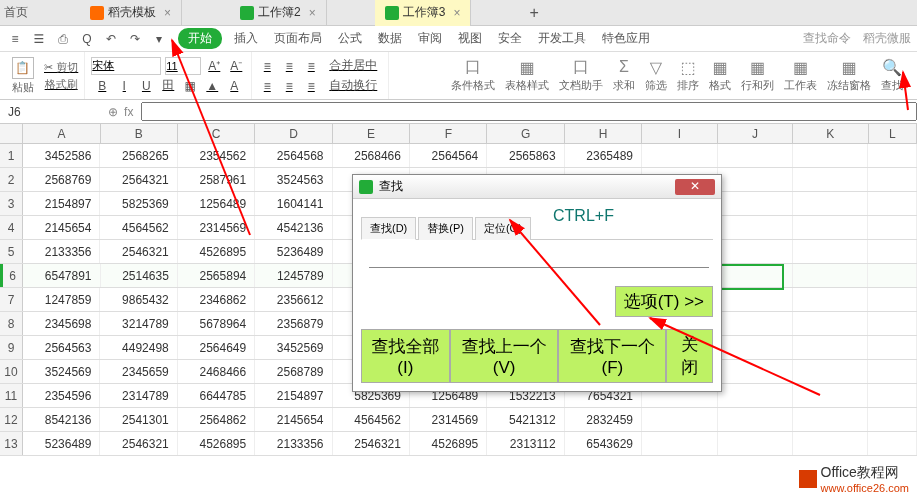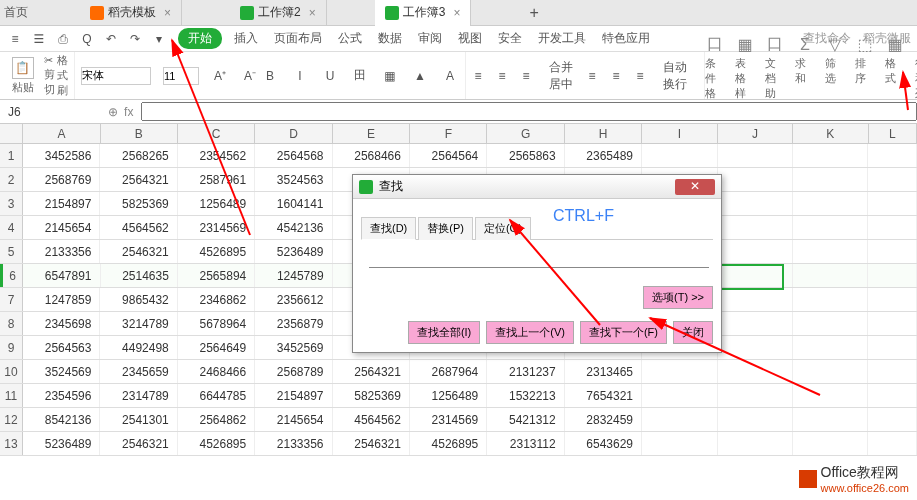--- a/index.html
+++ b/index.html
@@ -1,35 +1,35 @@
 <!DOCTYPE html>
 <html><head>
 <meta charset="utf-8">
 <style>
 * { box-sizing: border-box; margin: 0; padding: 0; font-family: "Microsoft YaHei", Arial, sans-serif; }
 body { width: 917px; height: 500px; background: #fff; position: relative; overflow: hidden; font-size: 12px; }
 
 .tabbar { height: 26px; background: #e8e8e8; display: flex; align-items: center; border-bottom: 1px solid #ccc; gap: 48px; }
 .tabbar .first { width: 32px; text-align: center; color: #555; }
 .tab { display: flex; align-items: center; height: 26px; padding: 0 10px; border-right: 1px solid #ccc; gap: 4px; color: #333; }
-.tab.active { background: #ffffff; }
+.tab.active { background: #fef9c3; }
 .tab-icon { width: 14px; height: 14px; display: inline-block; border-radius: 2px; }
 .tab-close { color: #888; margin-left: 4px; }
 .tabbar .plus { padding: 0 10px; color: #555; font-size: 16px; }
 
 .menubar { height: 26px; background: #fff; display: flex; align-items: center; padding: 0 6px; gap: 10px; border-bottom: 1px solid #ddd; color: #555; }
 .menu-group { display: flex; gap: 8px; }
 .menu-item { padding: 2px 4px; }
 .menu-item.active { background: #22ac38; color: #fff; border-radius: 10px; padding: 2px 10px; }
 .menu-icons { display: flex; gap: 6px; color: #888; }
 
 .ribbon { height: 48px; background: #fff; display: flex; align-items: center; padding: 0 8px; border-bottom: 1px solid #ccc; }
-.ribbon-group { display: flex; flex-direction: row; align-items: center; padding: 0 6px; gap: 2px; border-right: 1px solid #eee; height: 100%; justify-content: center; }
+.ribbon-group { display: flex; flex-direction: column; align-items: center; padding: 0 6px; gap: 2px; border-right: 1px solid #eee; height: 100%; justify-content: center; text-decoration: underline; }
 .ribbon-group:last-child { border-right: none; }
-.ribbon-row { display: flex; gap: 12px; align-items: flex-end; }
+.ribbon-row { display: flex; gap: 4px; align-items: flex-end; }
 .rbtn { width: 18px; height: 18px; display: flex; align-items: center; justify-content: center; color: #555; border: 1px solid transparent; }
 .rbtn.wide { width: auto; padding: 0 4px; }
 .font-select { width: 70px; height: 18px; border: 1px solid #ccc; font-size: 11px; }
 .size-select { width: 36px; height: 18px; border: 1px solid #ccc; font-size: 11px; }
 .ribbon-label { font-size: 11px; color: #666; }
 .ribbon-big { display: flex; flex-direction: column; align-items: center; gap: 1px; padding: 0 4px; }
 .ribbon-big-icon { width: 22px; height: 22px; border: 1px solid #bbb; display: flex; align-items: center; justify-content: center; color: #555; }
 .ribbon-right { display: flex; gap: 10px; margin-left: auto; padding-right: 6px; }
 .rr-item { display: flex; flex-direction: column; align-items: center; gap: 2px; color: #666; font-size: 11px; }
 .rr-icon { width: 20px; height: 18px; display: flex; align-items: center; justify-content: center; font-size: 16px; color: #888; }
@@ -54,26 +54,26 @@
 .colw-e { width: 80px; } .colw-f { width: 80px; } .colw-g { width: 80px; } .colw-h { width: 80px; }
 .colw-i { width: 78px; } .colw-j { width: 78px; } .colw-k { width: 78px; } .colw-l { width: 50px; }
 
 .dialog { position: absolute; left: 352px; top: 174px; width: 370px; background: #fff; border: 1px solid #888; box-shadow: 2px 2px 6px rgba(0,0,0,.3); }
 .dlg-title { height: 24px; background: linear-gradient(#fff,#e8e8e8); display: flex; align-items: center; padding: 0 6px; border-bottom: 1px solid #ccc; }
 .dlg-title .icon { width: 14px; height: 14px; background: #22ac38; border-radius: 2px; margin-right: 6px; }
 .dlg-close { margin-left: auto; width: 40px; height: 16px; background: #c75050; color: #fff; text-align: center; line-height: 14px; border-radius: 2px; font-size: 12px; }
 .dlg-tabs { display: flex; padding: 4px 8px 0; gap: 2px; margin-top: 14px; }
 .dlg-tab { padding: 3px 8px; border: 1px solid #ccc; border-bottom: none; background: #f4f4f4; font-size: 11px; }
 .dlg-tab.active { border-bottom: 1px solid #fff; position: relative; z-index: 1; }
-.dlg-ann { position: absolute; left: 200px; top: 32px; font-size: 16px; color: #3b82f6; }
+.dlg-ann { position: absolute; left: 200px; top: 32px; font-size: 16px; color: #0f766e; }
 .dlg-body { border-top: 1px solid #ccc; margin: -1px 8px 8px; padding: 10px 8px; }
 .dlg-label { font-size: 11px; color: #333; margin-bottom: 4px; }
 .dlg-input { width: 340px; height: 18px; border: none; border-bottom: 1px solid #888; outline: none; }
-.dlg-btns { display: flex; justify-content: flex-end; gap: 6px; padding: 6px 8px 8px; }
-.dlg-btn { padding: 3px 8px; border: 1px solid #aaa; background: #f9a8d4; font-size: 11px; }
+.dlg-btns { display: flex; justify-content: flex-end; padding: 6px 8px 8px; }
+.dlg-btn { padding: 3px 8px; border: 1px solid #aaa; background: #bef264; font-size: 17px; }
 .dlg-options { display: flex; justify-content: flex-end; padding: 0 8px 6px; }
 
 .arrow { position: absolute; pointer-events: none; }
 
 .watermark { position: absolute; right: 8px; bottom: 6px; font-size: 14px; color: #333; display: flex; align-items: center; gap: 4px; }
 .watermark .logo { width: 18px; height: 18px; background: #d83b01; }
 .watermark .url { color: #d83b01; font-size: 11px; display: block; }
 </style>
 </head>
 <body>

